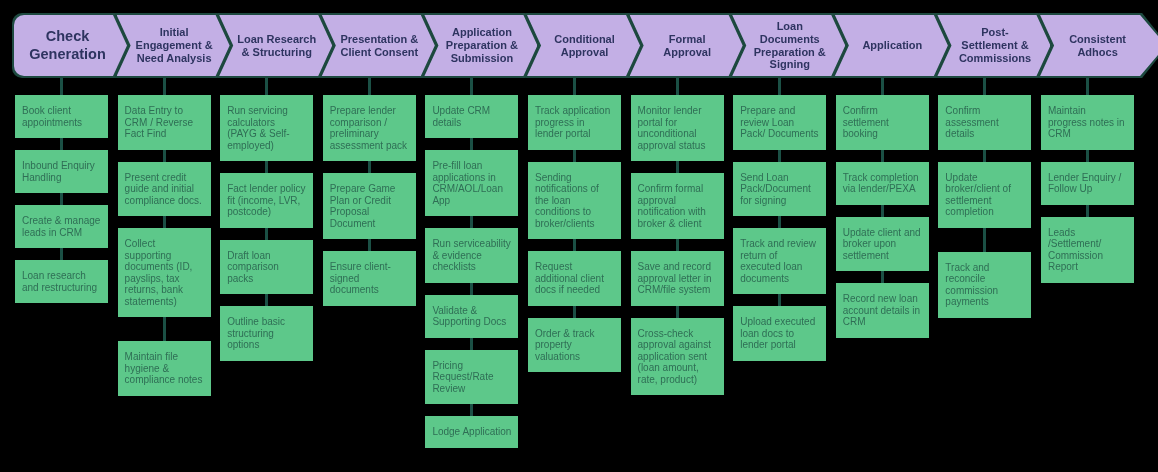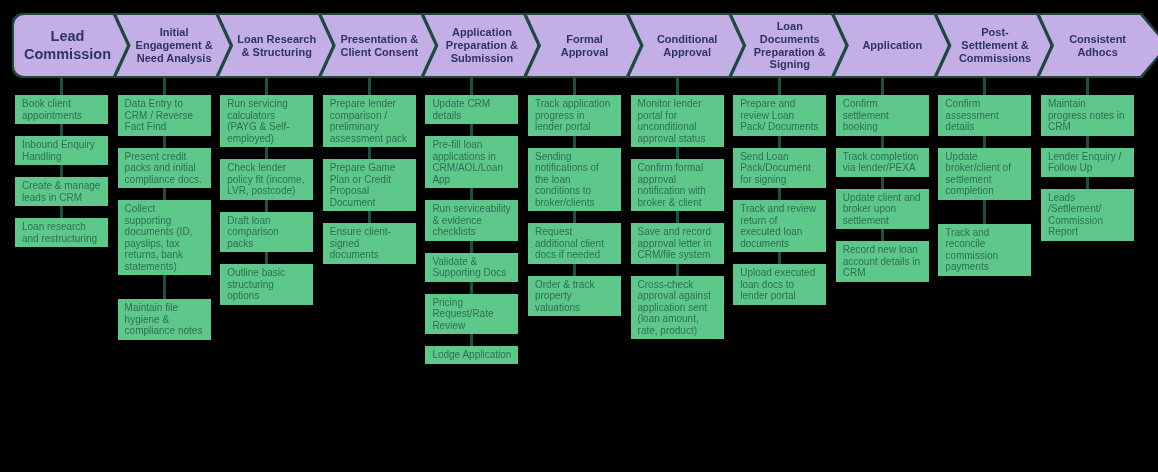--- a/index.html
+++ b/index.html
@@ -78,59 +78,59 @@
     flex-direction: column;
     align-items: center;
   }
   .stem { width: 3px; height: 17px; background: var(--line, #1b5045); }
   .link { width: 3px; height: 12px; background: var(--line, #1b5045); }
   .task {
     width: 100%;
     box-sizing: border-box;
     background: var(--green, #5dc88a);
     border-radius: 0;
-    padding: 3px 7px;
+    padding: 10px 7px;
     font-size: 10px;
     line-height: 1.15;
     color: var(--greentext, #2f6e55);
   }
   .task.small { font-size: 8.5px; }
 </style>
 </head>
 <body>
 
 <div class="canvas">
   <div class="header-row" id="header-row">
       <div class="chev first">
         <div class="chev-fill"></div>
-        <div class="chev-label">Lead Commission</div>
+        <div class="chev-label">Check Generation</div>
       </div>
       <div class="chev">
         <div class="chev-fill"></div>
         <div class="chev-label">Initial Engagement &amp; Need Analysis</div>
       </div>
       <div class="chev">
         <div class="chev-fill"></div>
         <div class="chev-label">Loan Research &amp; Structuring</div>
       </div>
       <div class="chev">
         <div class="chev-fill"></div>
         <div class="chev-label">Presentation &amp; Client Consent</div>
       </div>
       <div class="chev">
         <div class="chev-fill"></div>
         <div class="chev-label">Application Preparation &amp; Submission</div>
       </div>
       <div class="chev">
         <div class="chev-fill"></div>
+        <div class="chev-label">Conditional Approval</div>
+      </div>
+      <div class="chev">
+        <div class="chev-fill"></div>
         <div class="chev-label">Formal Approval</div>
-      </div>
-      <div class="chev">
-        <div class="chev-fill"></div>
-        <div class="chev-label">Conditional Approval</div>
       </div>
       <div class="chev">
         <div class="chev-fill"></div>
         <div class="chev-label">Loan Documents Preparation &amp; Signing</div>
       </div>
       <div class="chev">
         <div class="chev-fill"></div>
         <div class="chev-label">Application</div>
       </div>
       <div class="chev">
@@ -150,32 +150,32 @@
         <div class="task">Inbound Enquiry Handling</div>
         <div class="link"></div>
         <div class="task">Create &amp; manage leads in CRM</div>
         <div class="link"></div>
         <div class="task">Loan research and restructuring</div>
       </div>
       <div class="col">
         <div class="stem"></div>
         <div class="task">Data Entry to CRM / Reverse Fact Find</div>
         <div class="link"></div>
-        <div class="task">Present credit packs and initial compliance docs.</div>
+        <div class="task">Present credit guide and initial compliance docs.</div>
         <div class="link"></div>
         <div class="task">Collect supporting documents (ID, payslips, tax returns, bank statements)</div>
         <div class="link"></div>
         <div class="link"></div>
         <div class="task">Maintain file hygiene &amp; compliance notes</div>
       </div>
       <div class="col">
         <div class="stem"></div>
         <div class="task">Run servicing calculators (PAYG &amp; Self-employed)</div>
         <div class="link"></div>
-        <div class="task">Check lender policy fit (income, LVR, postcode)</div>
+        <div class="task">Fact lender policy fit (income, LVR, postcode)</div>
         <div class="link"></div>
         <div class="task">Draft loan comparison packs</div>
         <div class="link"></div>
         <div class="task">Outline basic structuring options</div>
       </div>
       <div class="col">
         <div class="stem"></div>
         <div class="task">Prepare lender comparison / preliminary assessment pack</div>
         <div class="link"></div>
         <div class="task">Prepare Game Plan or Credit Proposal Document</div>

